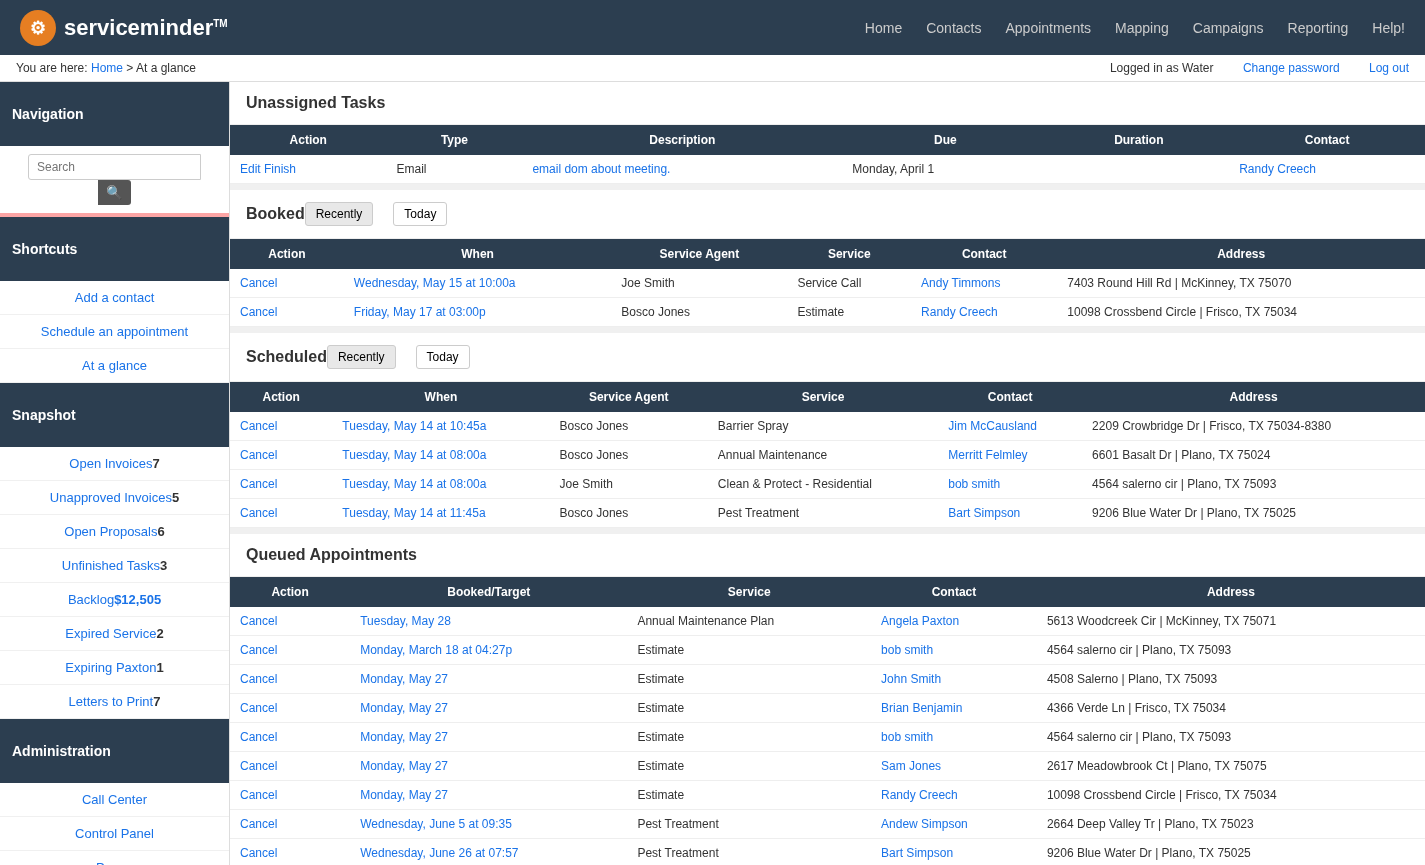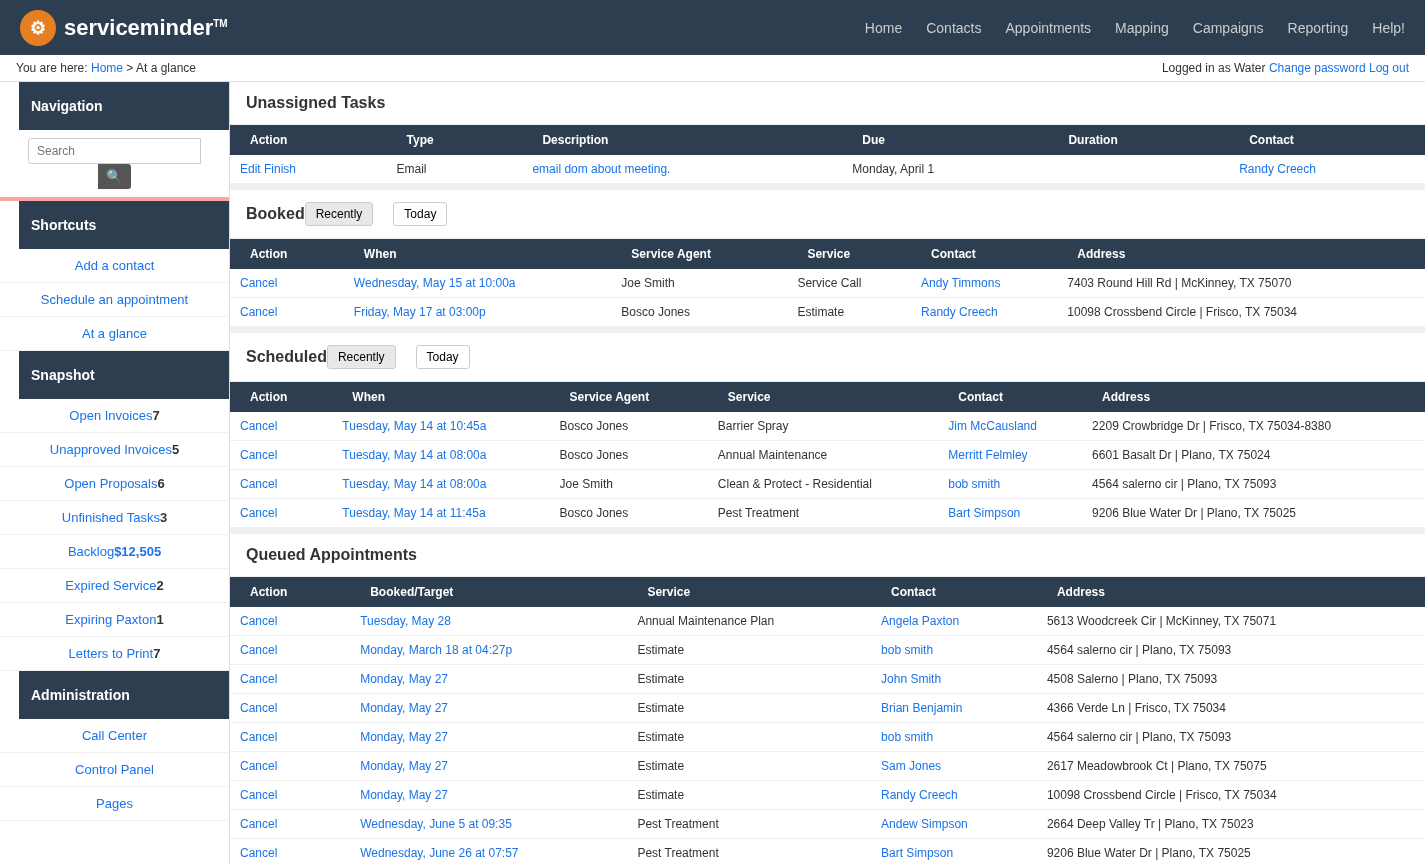--- a/index.html
+++ b/index.html
@@ -38,39 +38,38 @@
       background: #fff;
       padding: 6px 16px;
       font-size: 12px;
       border-bottom: 1px solid #ddd;
       display: flex;
       justify-content: space-between;
       align-items: center;
     }
     .breadcrumb-bar a { color: #1a73e8; text-decoration: none; }
     .breadcrumb-bar .login-info { font-size: 12px; }
-    .breadcrumb-bar .login-info a { color: #1a73e8; text-decoration: none; }
+    .breadcrumb-bar .login-info a { color: #1a73e8; text-decoration: none; margin-left: 26px; }
 
     
     .main-layout { display: flex; min-height: calc(100vh - 75px); }
 
     
     .sidebar {
       width: 230px;
       min-width: 230px;
       background: #fff;
       border-right: 1px solid #ddd;
     }
     .sidebar-section-title {
       background: #2c3e50;
       color: #fff;
-      padding: 16px 12px;
+      padding: 24px 12px;
       font-size: 14px;
       font-weight: bold;
-      margin-left: 19px;
     }
     .sidebar-search {
       padding: 8px;
       border-bottom: 4px solid #fca5a5;
       display: flex;
       align-items: center;
       flex-direction: column;
     }
     .sidebar-search input {
       flex: 1;
@@ -135,21 +134,21 @@
     .toggle-btn.active, .toggle-btn:hover { background: #e8e8e8; }
 
     
     table {
       width: 100%;
       border-collapse: collapse;
     }
     thead tr { background: #2c3e50; color: #fff; }
     thead th {
       padding: 8px 20px;
-      text-align: left;
+      text-align: center;
       font-size: 12px;
       font-weight: bold;
     }
     tbody tr { border-bottom: 1px solid #eee; }
     tbody td {
       padding: 7px 10px;
       font-size: 12px;
       color: #333;
     }
     tbody td a { color: #1a73e8; text-decoration: none; }

